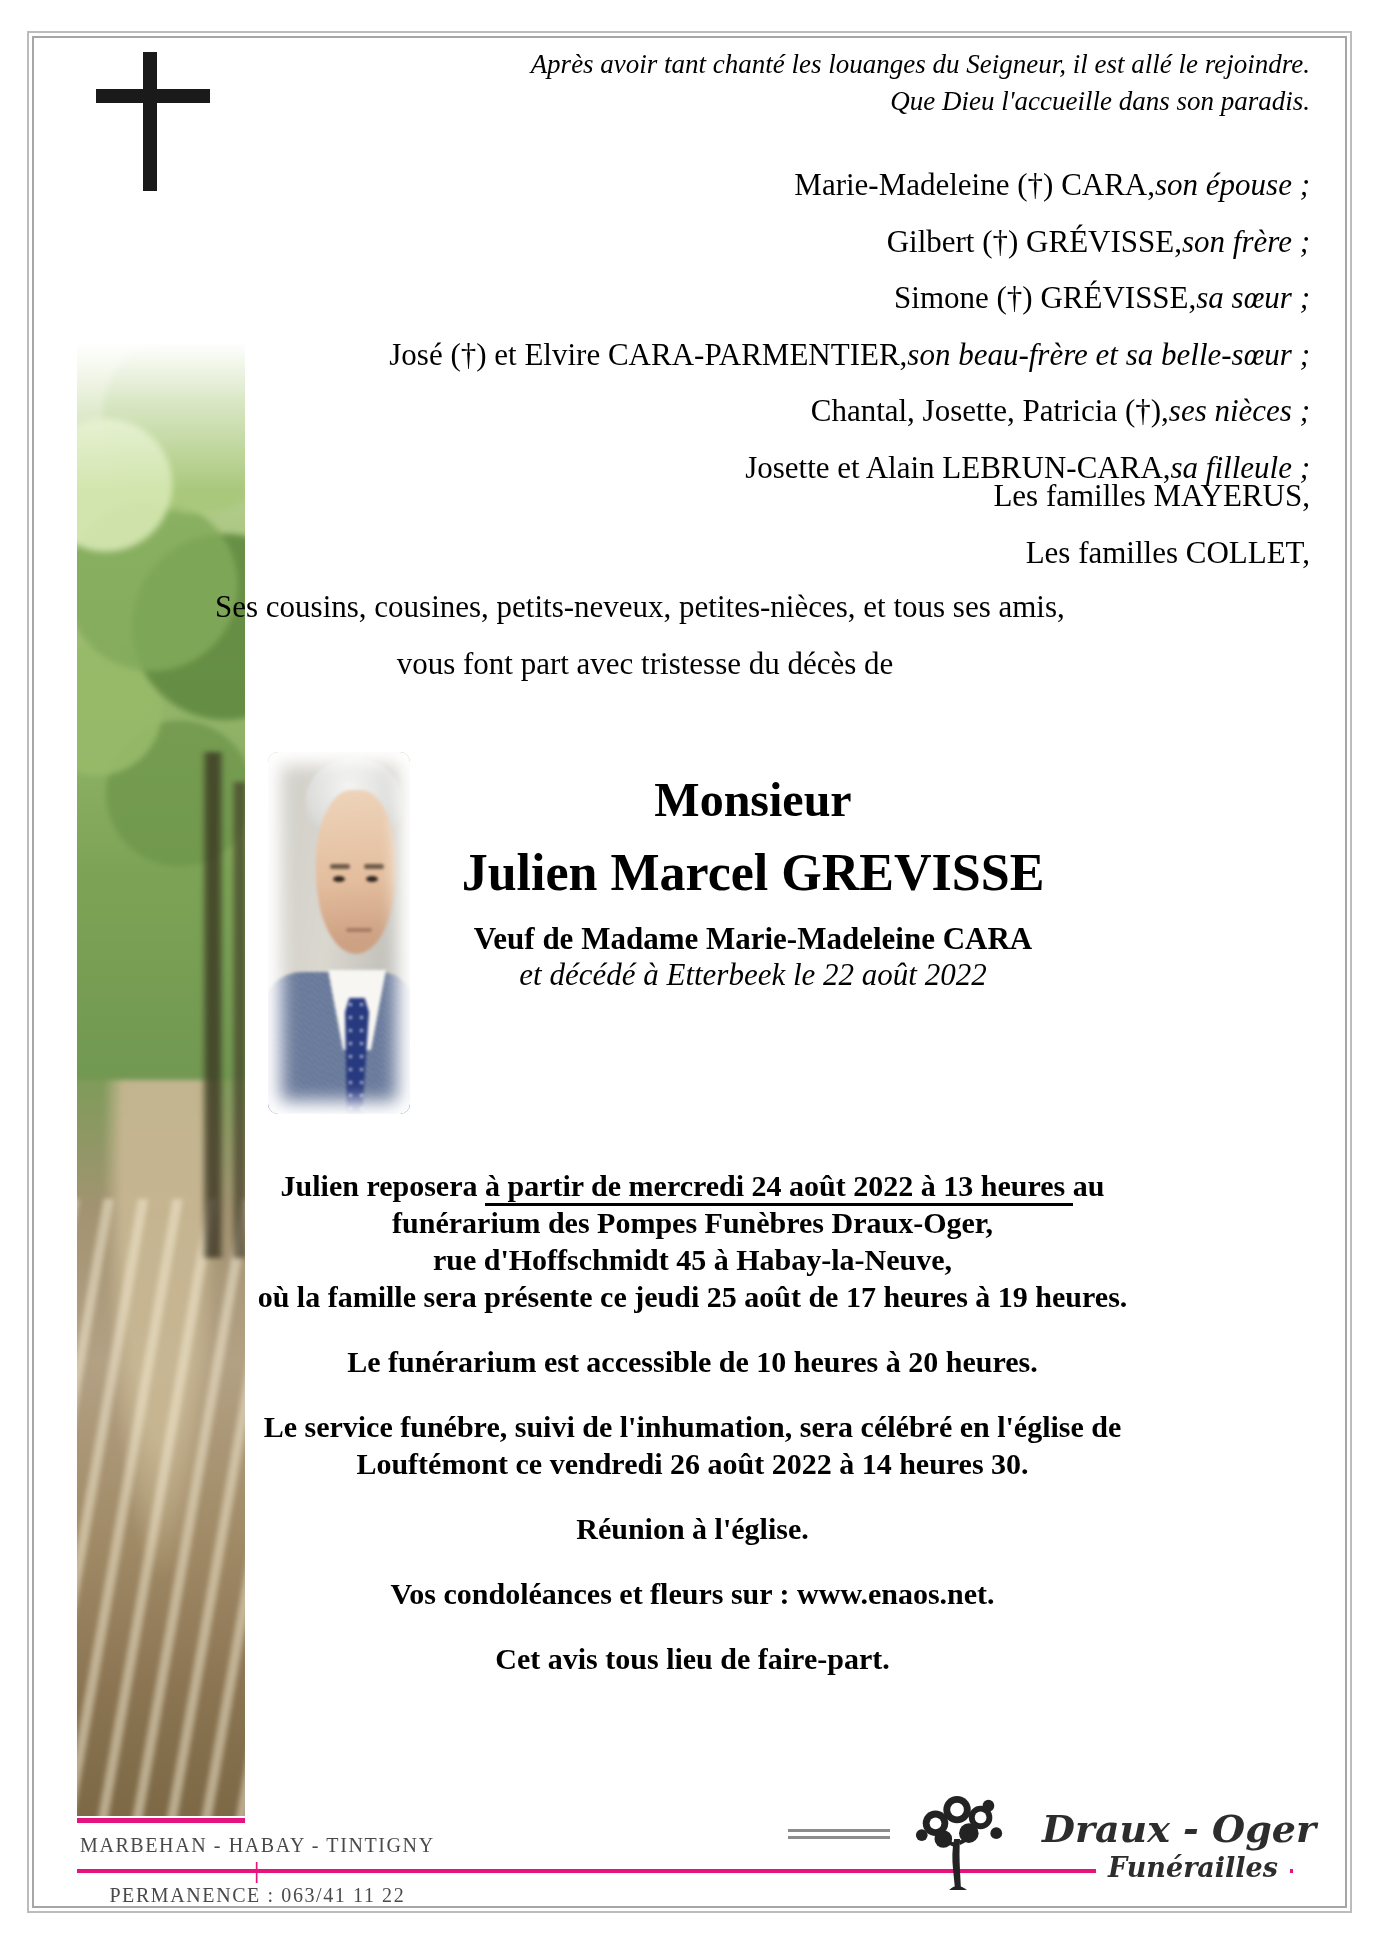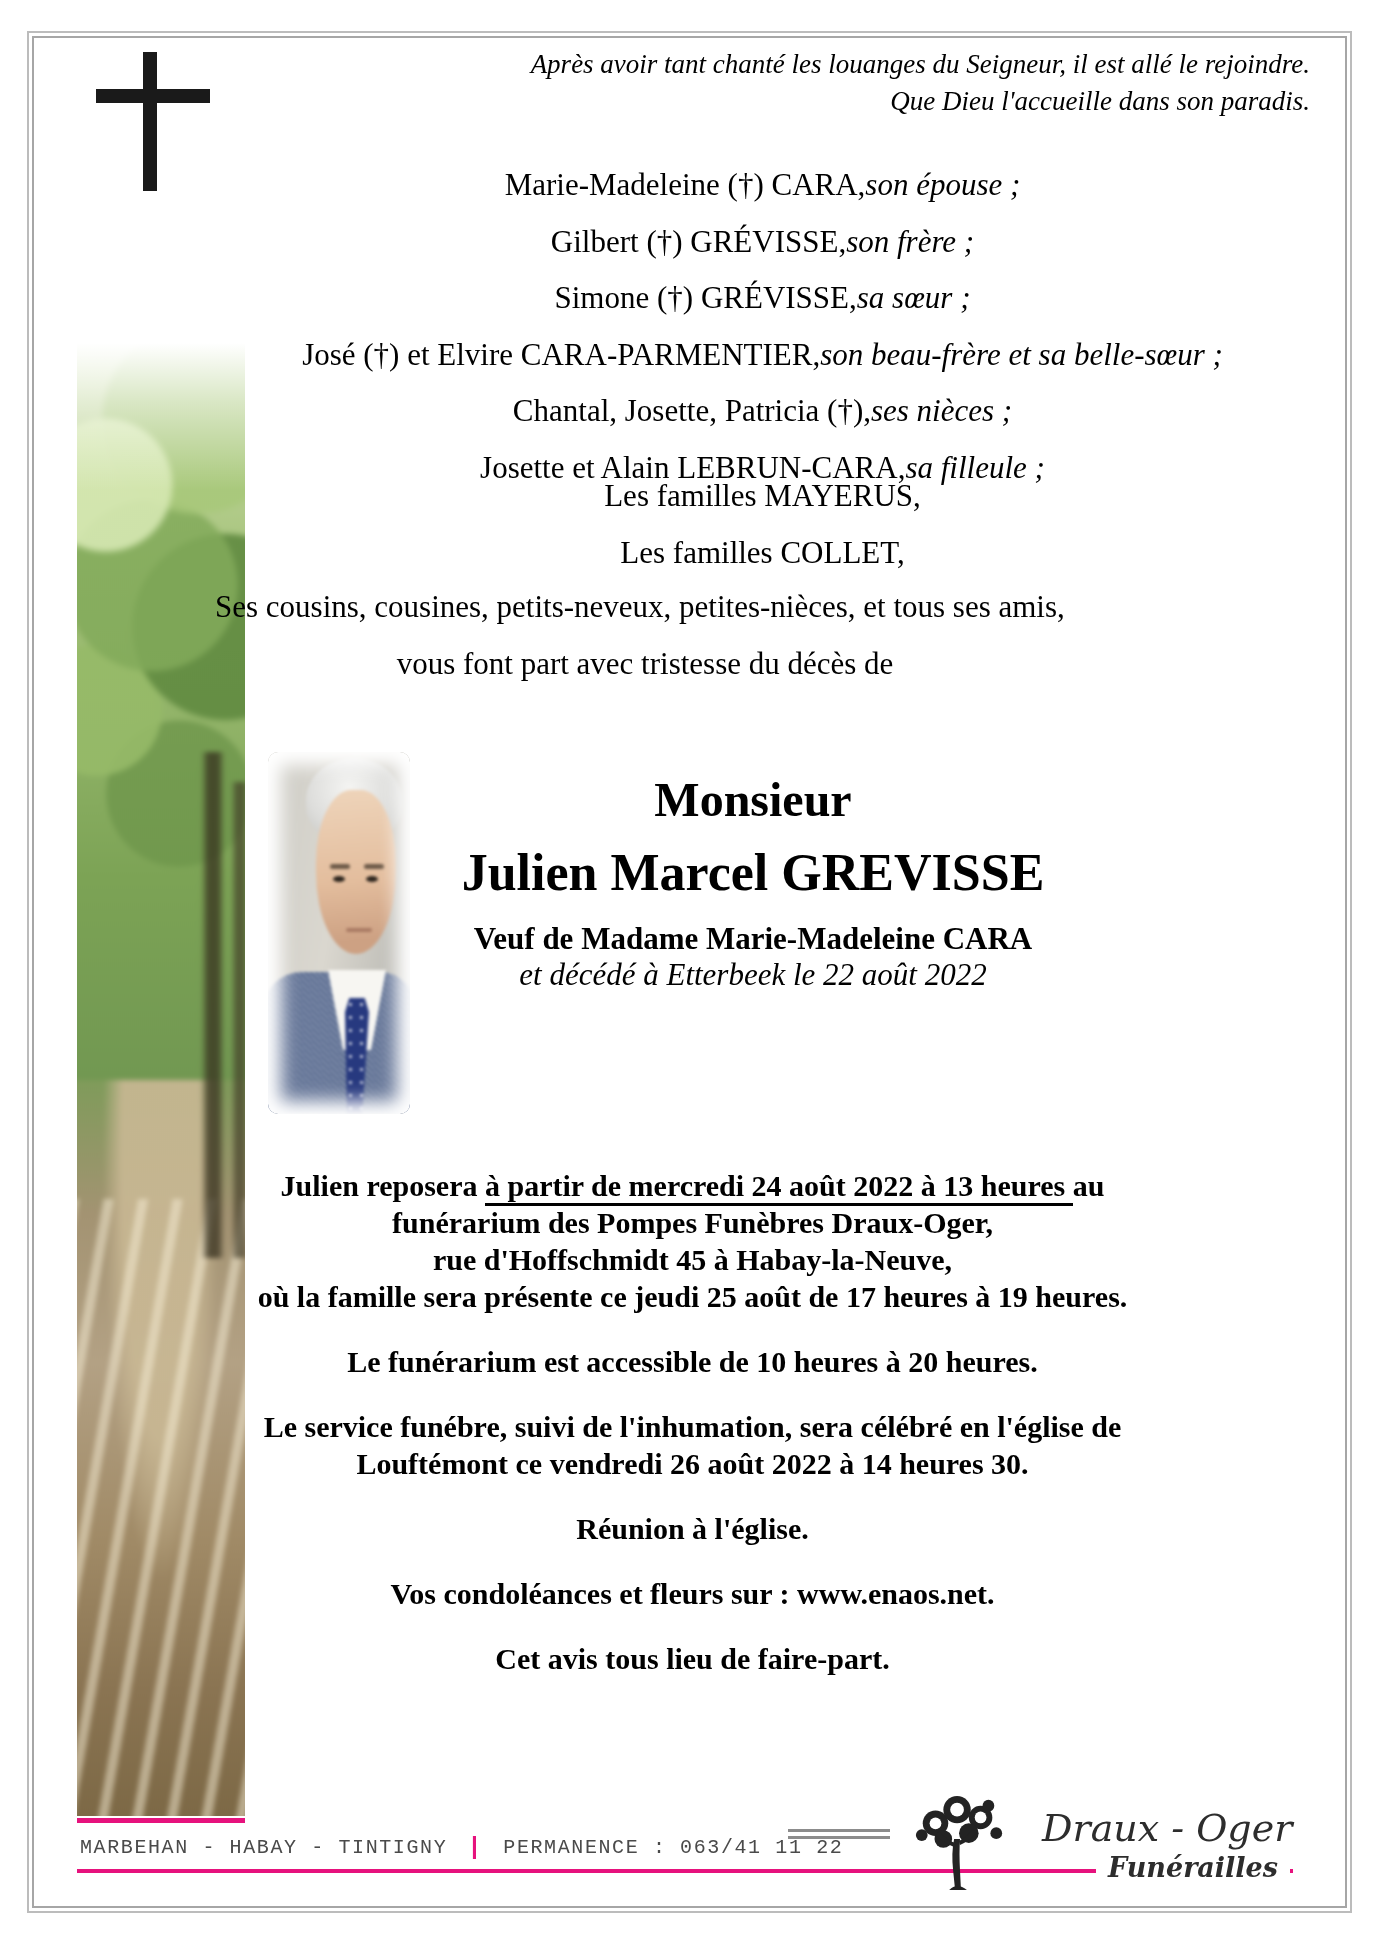--- a/index.html
+++ b/index.html
@@ -15,21 +15,21 @@
   
   .cross-v { position:absolute; left:143px; top:52px; width:14px; height:139px; background:#1a1a1a; }
   .cross-h { position:absolute; left:96px;  top:89px; width:114px; height:14px; background:#1a1a1a; }
 
   
   .quote { position:absolute; top:46px; right:67px; text-align:right;
            font-style:italic; font-size:27px; line-height:37px; }
 
   
   .family { position:absolute; left:215px; right:67px; top:137px; }
-  .fam-row { display:flex; justify-content:center; align-items:baseline;
+  .fam-row { display:flex; justify-content:flex-end; align-items:baseline;
              font-size:31px; height:32px; margin-bottom:24.5px; }
   .fam-rel { font-style:italic;margin-top:30px; }
   .cousins { font-size:31px; height:32px; margin-bottom:24.5px; }
   .announce { width:860px; text-align:center; font-size:31px; margin-top:1px; }
 
   
   .portrait { position:absolute; left:268px; top:752px; width:142px; height:362px;
               overflow:hidden; border-radius:10px; }
   .po-inner { position:absolute; inset:-6px; filter:blur(1.6px); }
   .po-bg   { position:absolute; inset:0;
@@ -93,29 +93,29 @@
   .ps-trunk1 { position:absolute; left:72%; top:28%; width:13%; height:34%;
     background:linear-gradient(90deg, transparent, rgba(54,48,30,0.75) 30% 70%, transparent); }
   .ps-trunk2 { position:absolute; left:88%; top:30%; width:10%; height:32%;
     background:linear-gradient(90deg, transparent, rgba(64,58,38,0.65) 30% 70%, transparent); }
   .ps-fade { position:absolute; inset:0;
     background:linear-gradient(180deg, #ffffff 0%, rgba(255,255,255,0.55) 4%, rgba(255,255,255,0) 10%); }
   .ps-bar { position:absolute; left:77px; top:1818px; width:168px; height:5px; background:#e6127d; }
 
   
   .footer-row { position:absolute; left:80px; top:1834px; display:flex; align-items:center;
-                font-family:Liberation Mono, monospace; font-size:20px; color:#4a4a4a;
-                letter-spacing:1.6px; }
+                font-family:Liberation Serif, serif; font-size:20px; color:#4a4a4a;
+                letter-spacing:1.6px;flex-direction:column; }
   .footer-sep { color:#e6127d; font-weight:bold; font-size:24px; margin:0 20px; }
   .footer-line { position:absolute; left:77px; top:1869px; width:1216px; height:4px; background:#e6127d; }
   .gray-lines { position:absolute; left:788px; top:1829px; width:102px; }
   .gray-lines div { height:3px; background:#8c8c8c; margin-bottom:4px; }
   .tree-logo { position:absolute; left:903px; top:1792px; width:114px; height:98px; }
   .brand-name { position:absolute; left:1042px; top:1806px; width:240px; text-align:center;
-                font-family:"DejaVu Serif", serif; font-style:italic; font-weight:normal;
+                font-family:"DejaVu Serif", serif; font-style:italic; font-weight:bold;
                 font-size:38px; color:#2d2d2d; white-space:nowrap; }
   .brand-sub  { position:absolute; left:1096px; top:1852px; padding:0 12px; background:#fff;
                 font-family:"DejaVu Serif", serif; font-style:italic; font-weight:bold;
                 font-size:27px; color:#2d2d2d; white-space:nowrap; }
 </style>
 </head>
 <body>
 
 <div class="page">
   <div class="frame"></div>

